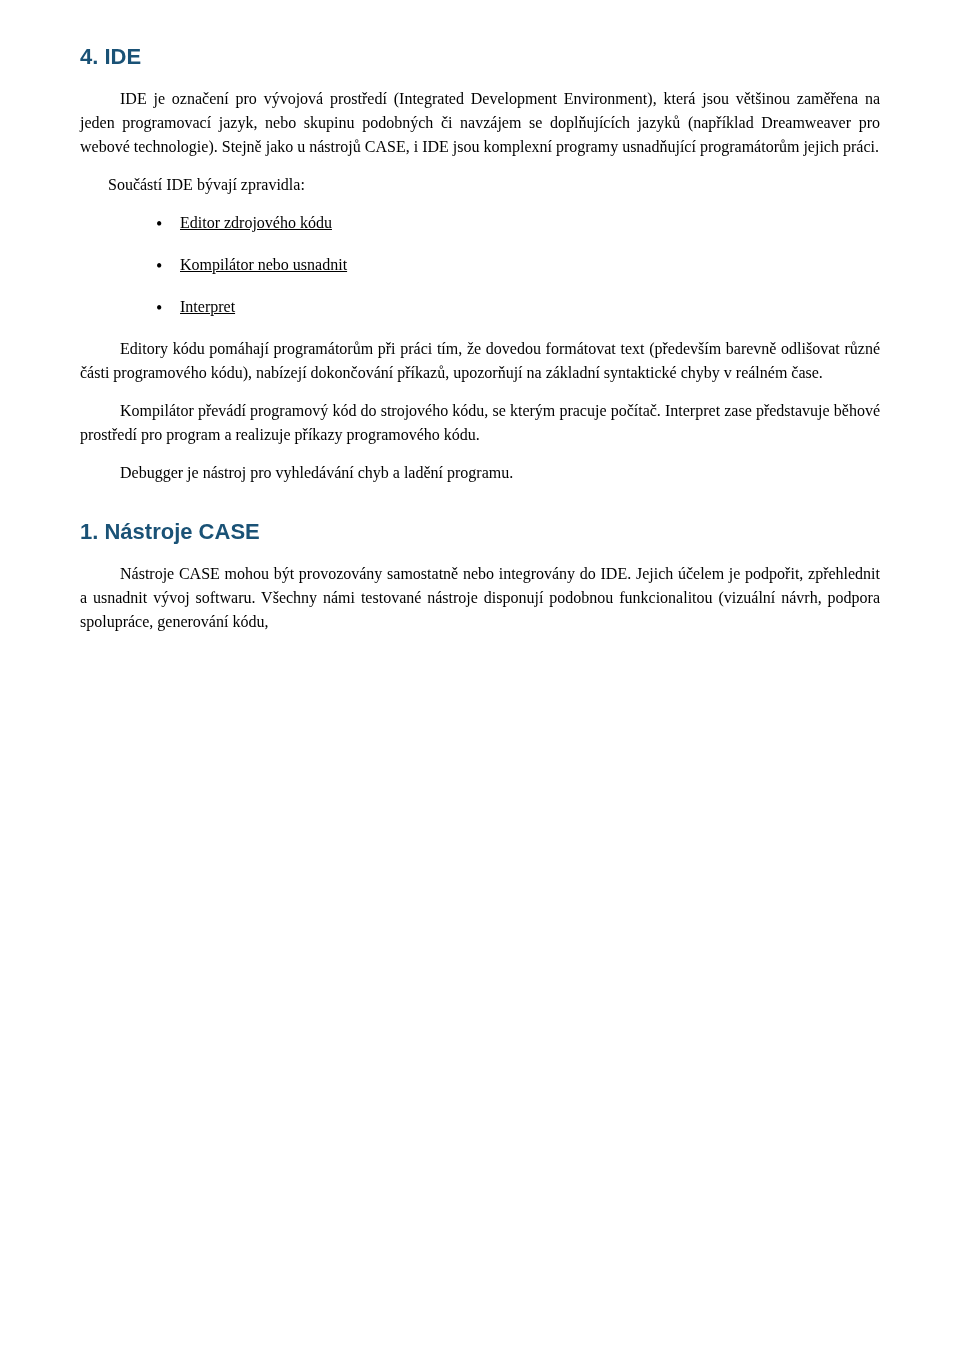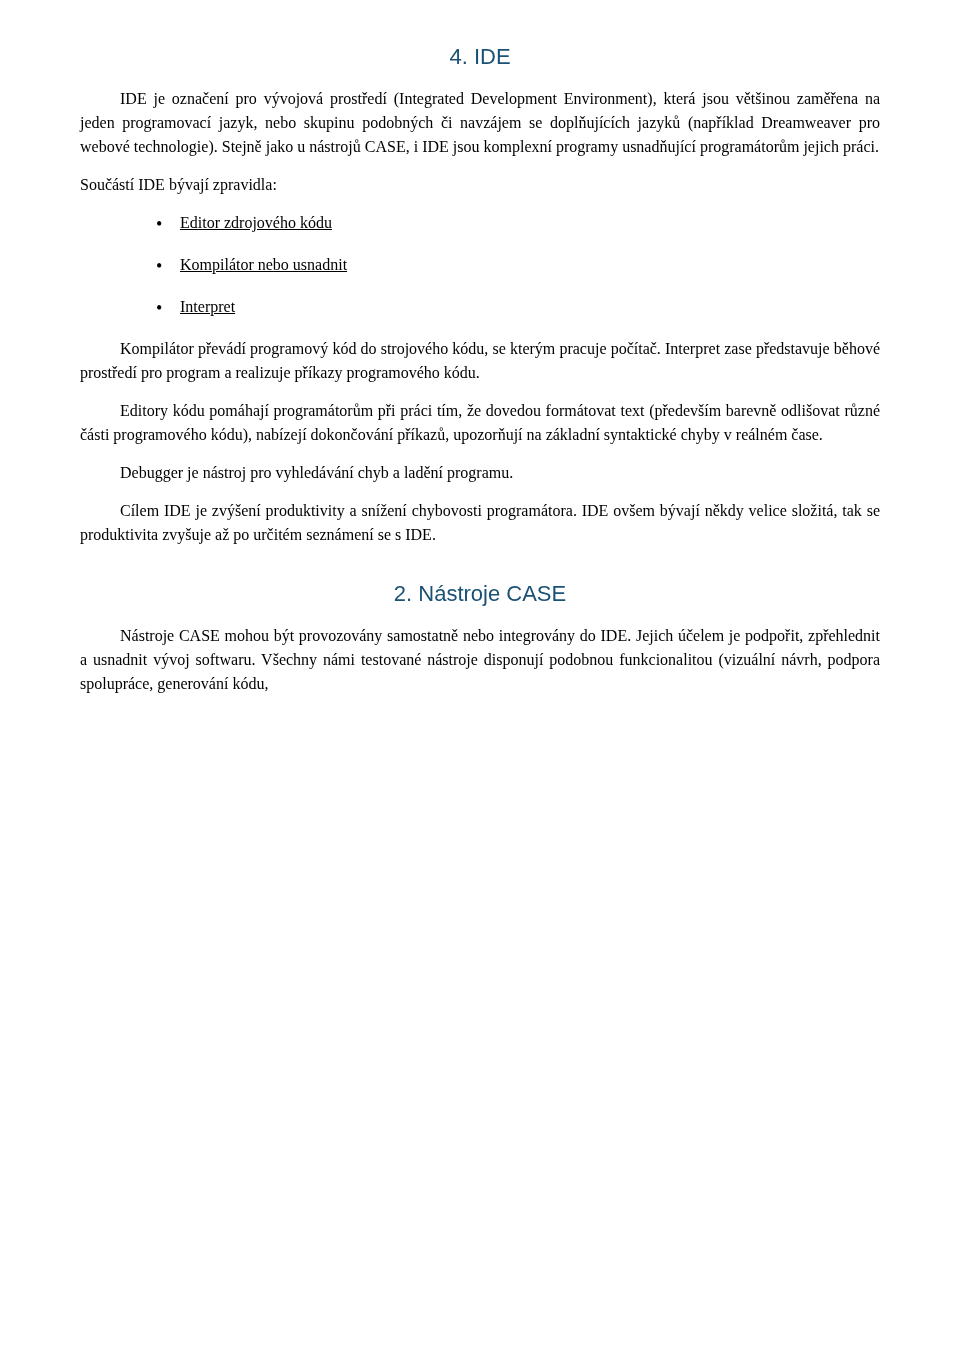--- a/index.html
+++ b/index.html
@@ -15,38 +15,38 @@
       color: #000000;
       width: 960px;
       min-height: 1357px;
       padding: 40px 80px;
       line-height: 1.5;
     }
 
     .section-heading {
       color: #1a5276;
       font-size: 22px;
-      font-weight: normal;
+      font-weight: bold;
       margin-bottom: 14px;
       font-family: Arial, sans-serif;
-      text-align: center;
     }
 
     .section-heading.blue {
       color: #1a5276;
     }
 
     .body-paragraph {
       text-align: justify;
       margin-bottom: 14px;
       text-indent: 40px;
     }
 
     .body-paragraph.no-indent {
       text-indent: 0;
+      margin-left: 28px;
     }
 
     .bullet-list {
       list-style: none;
       margin: 10px 0 16px 80px;
     }
 
     .bullet-list li {
       position: relative;
       padding-left: 20px;
@@ -86,26 +86,25 @@
       <span>Editor zdrojového kódu</span>
     </li>
     <li>
       <span>Kompilátor nebo usnadnit</span>
     </li>
     <li>
       <span>Interpret</span>
     </li>
   </ul>
 
+  <p class="body-paragraph">Editory kódu pomáhají programátorům při práci tím, že dovedou formátovat text (především barevně odlišovat různé části programového kódu), nabízejí dokončování příkazů, upozorňují na základní syntaktické chyby v reálném čase.</p>
+
   <p class="body-paragraph">Kompilátor převádí programový kód do strojového kódu, se kterým pracuje počítač. Interpret zase představuje běhové prostředí pro program a realizuje příkazy programového kódu.</p>
-
-  <p class="body-paragraph">Editory kódu pomáhají programátorům při práci tím, že dovedou formátovat text (především barevně odlišovat různé části programového kódu), nabízejí dokončování příkazů, upozorňují na základní syntaktické chyby v reálném čase.</p>
 
   <p class="body-paragraph">Debugger je nástroj pro vyhledávání chyb a ladění programu.</p>
 
-  <p class="body-paragraph">Cílem IDE je zvýšení produktivity a snížení chybovosti programátora. IDE ovšem bývají někdy velice složitá, tak se produktivita zvyšuje až po určitém seznámení se s IDE.</p>
 </div>
 
 <div class="section-block section-5">
-  <h2 class="section-heading blue">2. Nástroje CASE</h2>
+  <h2 class="section-heading blue">1. Nástroje CASE</h2>
 
   <p class="body-paragraph">Nástroje CASE mohou být provozovány samostatně nebo integrovány do IDE. Jejich účelem je podpořit, zpřehlednit a usnadnit vývoj softwaru. Všechny námi testované nástroje disponují podobnou funkcionalitou (vizuální návrh, podpora spolupráce, generování kódu,</p>
 </div>
 
 </body></html>

